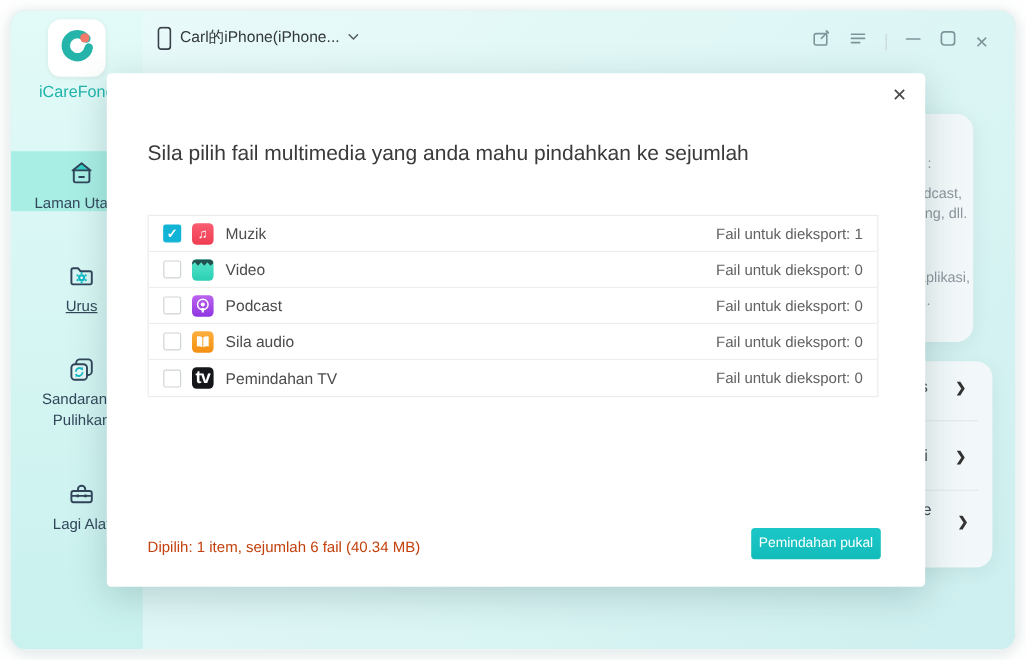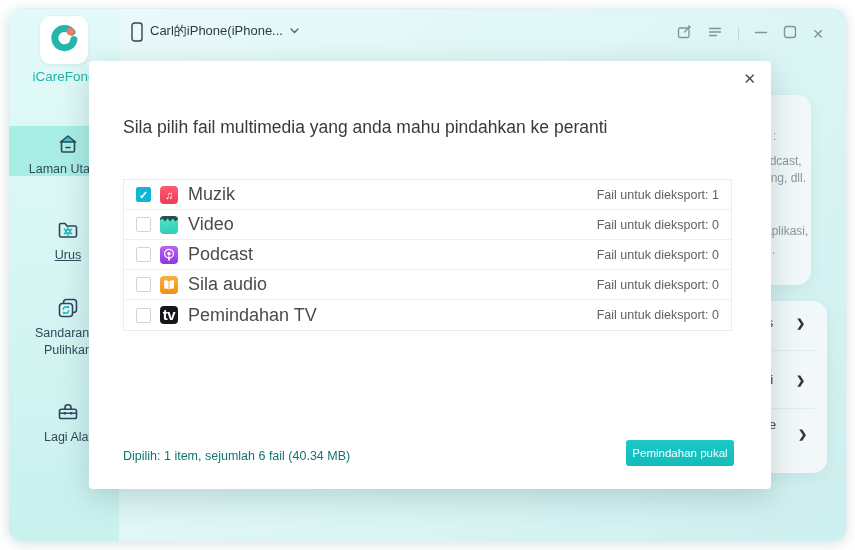--- a/index.html
+++ b/index.html
@@ -58,24 +58,24 @@
   .row-icon { width:18px; height:18px; border-radius:4px; margin-left:9px; flex:0 0 auto;
     display:flex; align-items:center; justify-content:center; overflow:hidden; position:relative; }
   .icon-music     { background:linear-gradient(180deg,#fa5d73,#ef3d52); }
   .icon-music span{ color:#fff; font-size:11px; line-height:18px; }
   .icon-video     { background:linear-gradient(180deg,#56e5cc,#2bcfb3); }
   .icon-video svg { position:absolute; top:0; left:0; }
   .icon-podcast   { background:linear-gradient(180deg,#bb63ee,#8f35e2); }
   .icon-audiobook { background:linear-gradient(180deg,#fcaf3e,#f38f11); }
   .icon-tv        { background:#141619; }
   .icon-tv span   { color:#fff; font-size:15px; font-weight:bold; letter-spacing:-0.5px; line-height:18px; }
-  .row-label { margin-left:10px; font-size:18px; color:#4c4c4c; }
+  .row-label { margin-left:10px; font-size:13px; color:#4c4c4c; }
   .row-count { margin-left:auto; font-size:12.5px; color:#616161; }
 
-  .modal-summary { position:absolute; left:34px; top:388px; font-size:12.5px; color:#0f766e; }
+  .modal-summary { position:absolute; left:34px; top:388px; font-size:12.5px; color:#c2410c; }
   .transfer-btn { position:absolute; right:37px; top:379px; width:108px; height:26px; border-radius:3px;
     background:linear-gradient(180deg,#1cc7c9,#12bcba); color:#fff; font-size:11.5px;
     display:flex; align-items:center; justify-content:center; cursor:pointer; }
 </style>
 </head>
 <body>
 
 <div id="screen">
   <div class="window">
 
@@ -205,21 +205,21 @@
     <span class="bg-chevron" style="left:787px; top:308px;">❯</span>
     <div class="bg-divider" style="left:748px; top:341px;"></div>
     <span class="bg-menu-text" style="left:750px; top:363px;">nti</span>
     <span class="bg-chevron" style="left:787px; top:365px;">❯</span>
     <div class="bg-divider" style="left:748px; top:399px;"></div>
     <span class="bg-menu-text" style="left:753px; top:408px;">ke</span>
     <span class="bg-chevron" style="left:789px; top:419px;">❯</span>
 
     <div class="modal">
       <div class="modal-close">✕</div>
-      <div class="modal-title">Sila pilih fail multimedia yang anda mahu pindahkan ke peranti</div>
+      <div class="modal-title">Sila pilih fail multimedia yang anda mahu pindahkan ke sejumlah</div>
 
       <div class="media-list">
 
         <div class="media-row">
           <span class="checkbox checked">
               <span class="check">✓</span>
             </span>
           <span class="row-icon icon-music">
               <span>♫</span>
             </span>

